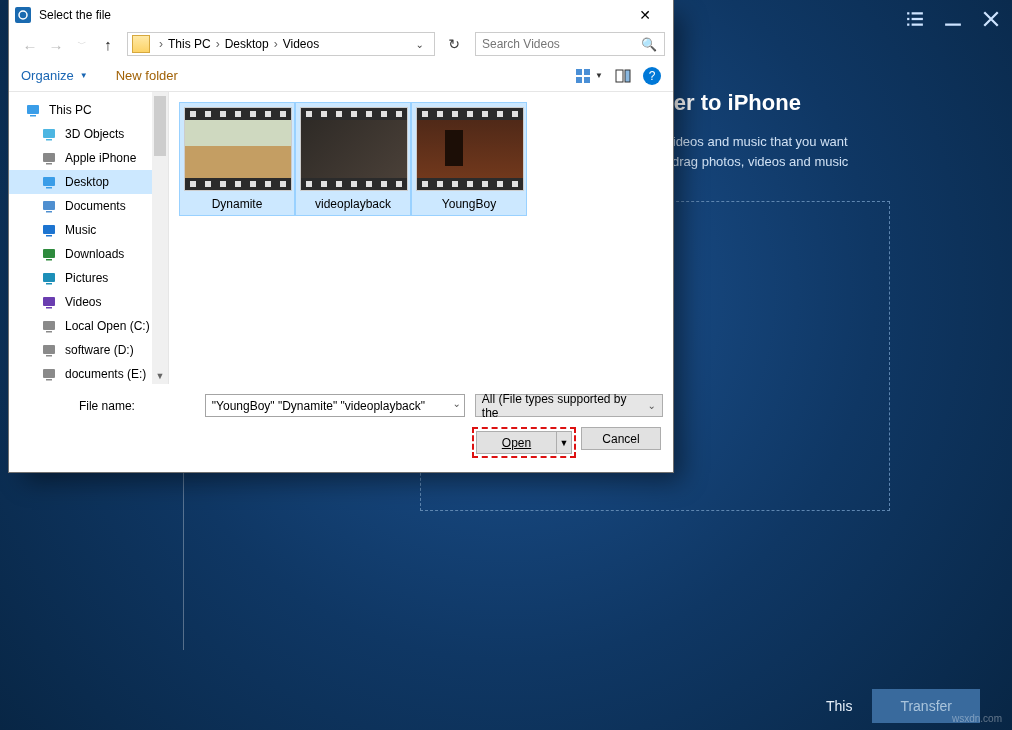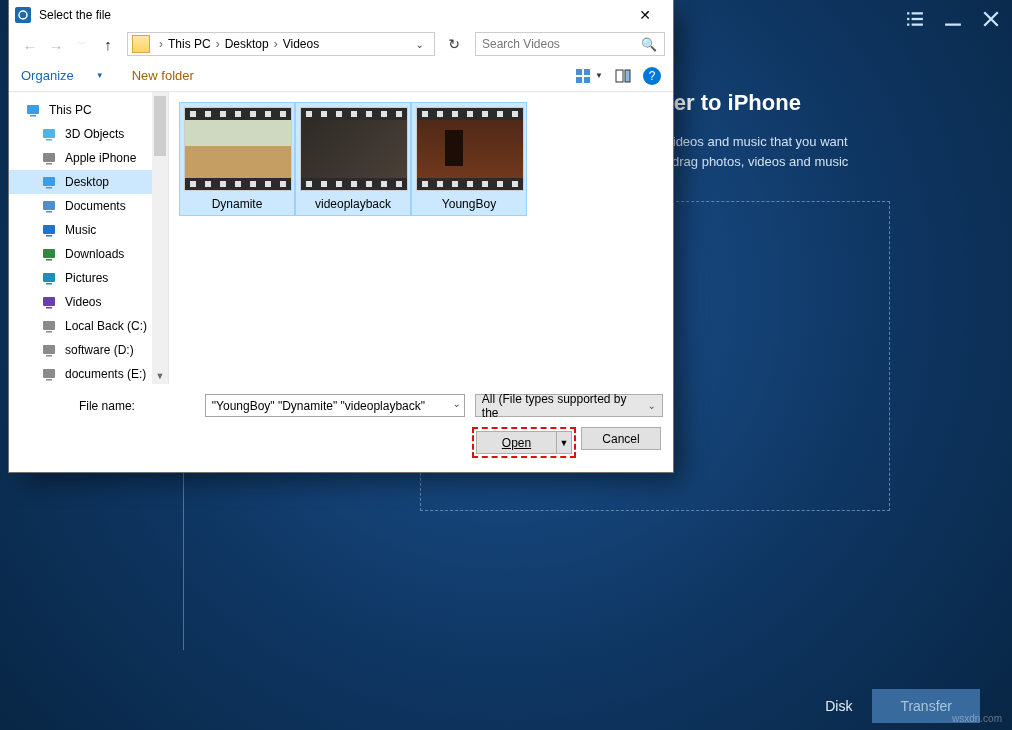--- a/index.html
+++ b/index.html
@@ -45,21 +45,21 @@
   .crumb { display:flex; align-items:center; font-size:12px; color:#000; }
   .crumb span.chev { padding:0 6px; color:#666; width:14px; display:flex; justify-content:center;}
   .crumb-end { margin-left:auto; display:flex; align-items:center; }
   .crumb-v { font-size:10px; color:#444; padding:0 6px;}
   .refresh { width:26px; display:flex; justify-content:center; font-size:14px; color:#3a3a3a;}
   .search-box { width:190px; height:24px; border:1px solid #ccc; display:flex; align-items:center; padding:0 6px; margin-left:6px;}
   .search-box input { border:none; outline:none; flex:1; font-size:12px; color:#666;}
   .search-box .sicon { color:#555; font-size:13px; }
   
   .toolbar { height:32px; display:flex; align-items:center; padding:0 12px; border-bottom:1px solid #e6e6e6; font-size:13px;}
-  .toolbar .org { color:#1a66b3; display:flex; align-items:center; gap:22px; }
+  .toolbar .org { color:#1a66b3; display:flex; align-items:center; gap:6px; }
   .toolbar .org .dd{font-size:8px;color:#1a66b3;}
   .toolbar .nf { color:#a16207; margin-left:28px;}
   .toolbar .right { margin-left:auto; display:flex; align-items:center; gap:12px;}
   .view-btn { display:flex; align-items:center; gap:4px; }
   .view-btn svg{width:16px;height:16px;}
   .help-ic { width:18px; height:18px; border-radius:50%; background:#0078d7; color:#fff; font-size:12px; display:flex; align-items:center; justify-content:center;}
   
   .body { flex:1; display:flex; min-height:0;}
   .sidebar { width:160px; border-right:1px solid #e6e6e6; overflow:hidden; position:relative; padding-top:6px;}
   .sb-item { display:flex; align-items:center; gap:8px; height:24px; padding:0 8px 0 16px; font-size:12px; color:#000; }
@@ -126,21 +126,21 @@
     <div class="app-sub" style="margin-left:560px;">
       <span>photos, videos and music that you want</span><br>
       <span>can also drag photos, videos and music</span>
     </div>
     <div class="dropzone" style="margin-left:360px;width:470px;"></div>
   </div>
 
   <div class="vline"></div>
 
   <div class="bottom-bar">
-    <div class="btn-back">Disk</div>
+    <div class="btn-back">This</div>
     <button class="btn-transfer">Transfer</button>
   </div>
   <div class="watermark">wsxdn.com</div>
 </div>
 
 <div class="dialog">
   <div class="dlg-title">
     <span class="dlg-title-icon">
         <svg viewBox="0 0 12 12">
           <circle cx="6" cy="6" r="4" fill="none" stroke="#fff" stroke-width="1.5"></circle>
@@ -287,21 +287,21 @@
           </span>
           <span>Videos</span>
         </div>
         <div class="sb-item child">
           <span class="sb-ic">
             <svg width="16" height="16" viewBox="0 0 16 16">
               <rect x="2" y="3" width="12" height="9" rx="1" fill="#8a8a8a"></rect>
               <rect x="5" y="13" width="6" height="1.5" fill="#8a8a8a"></rect>
             </svg>
           </span>
-          <span>Local Back (C:)</span>
+          <span>Local Open (C:)</span>
         </div>
         <div class="sb-item child">
           <span class="sb-ic">
             <svg width="16" height="16" viewBox="0 0 16 16">
               <rect x="2" y="3" width="12" height="9" rx="1" fill="#8a8a8a"></rect>
               <rect x="5" y="13" width="6" height="1.5" fill="#8a8a8a"></rect>
             </svg>
           </span>
           <span>software (D:)</span>
         </div>

